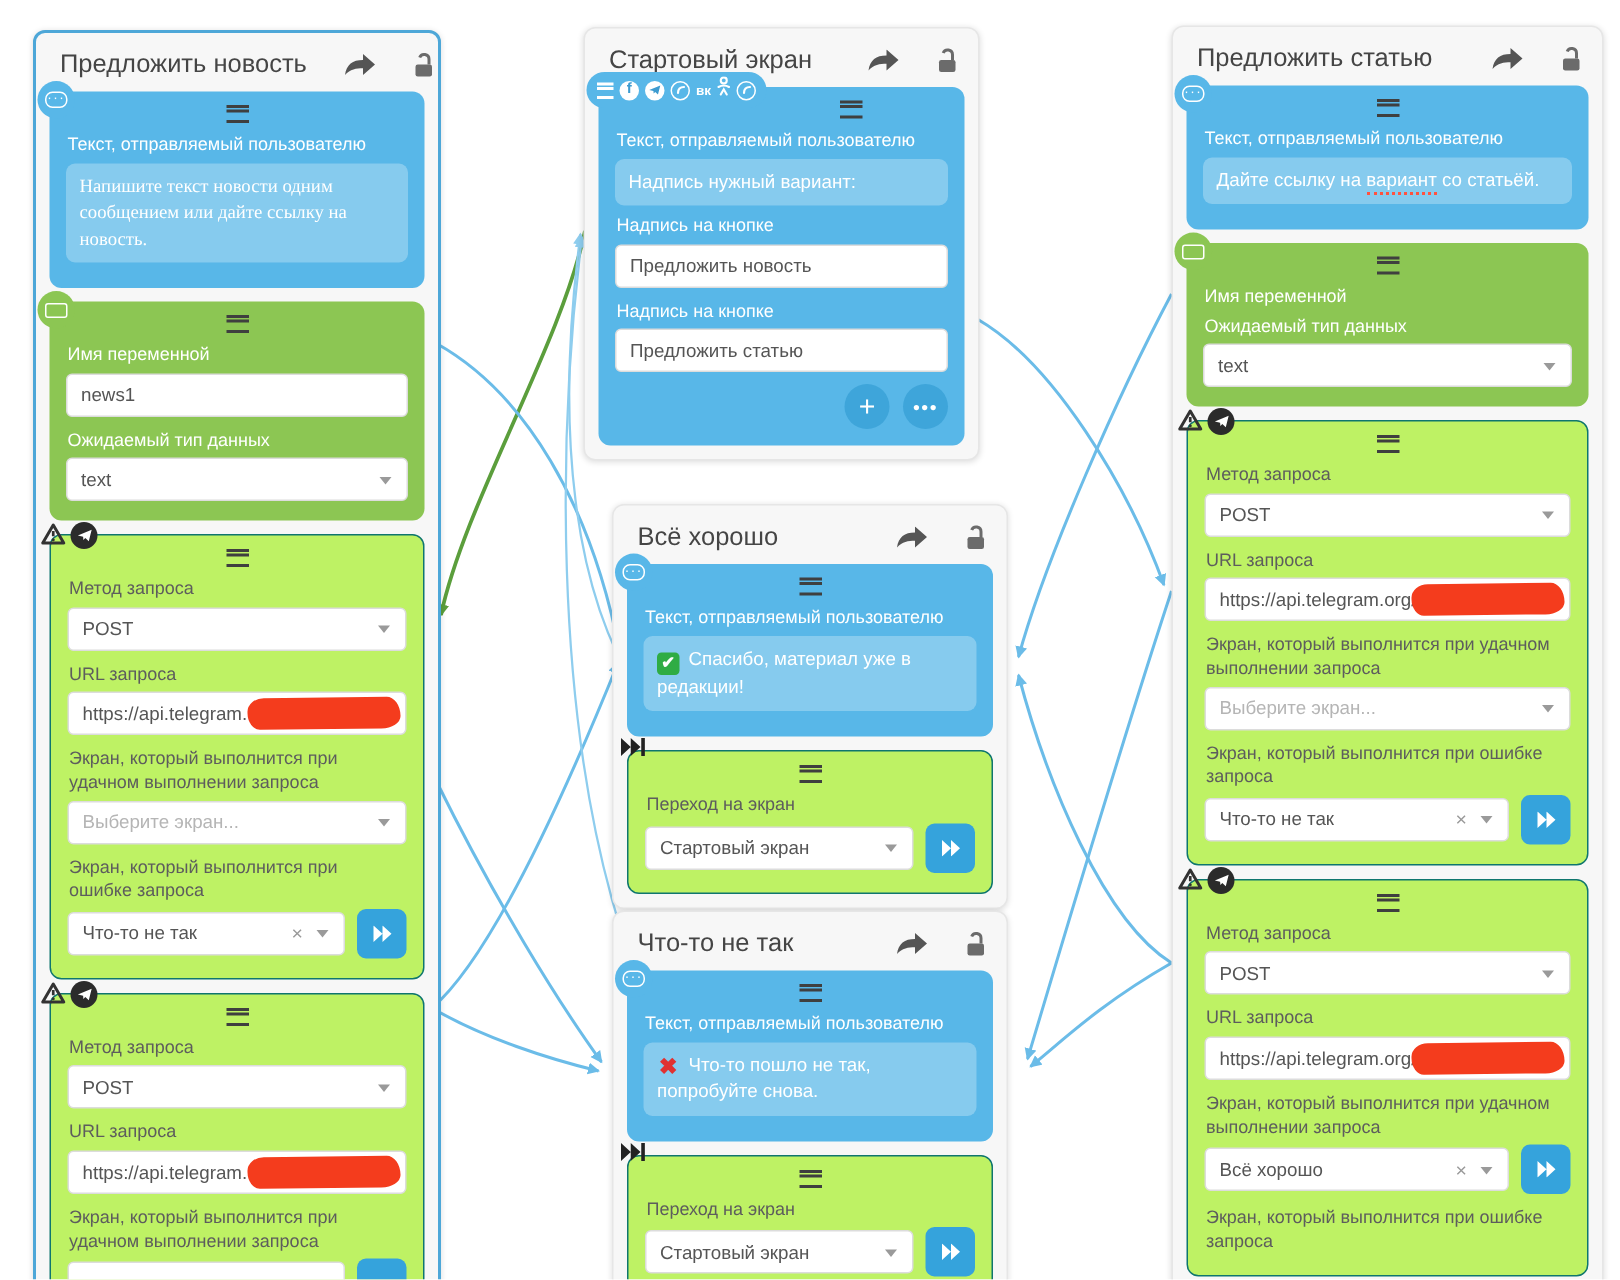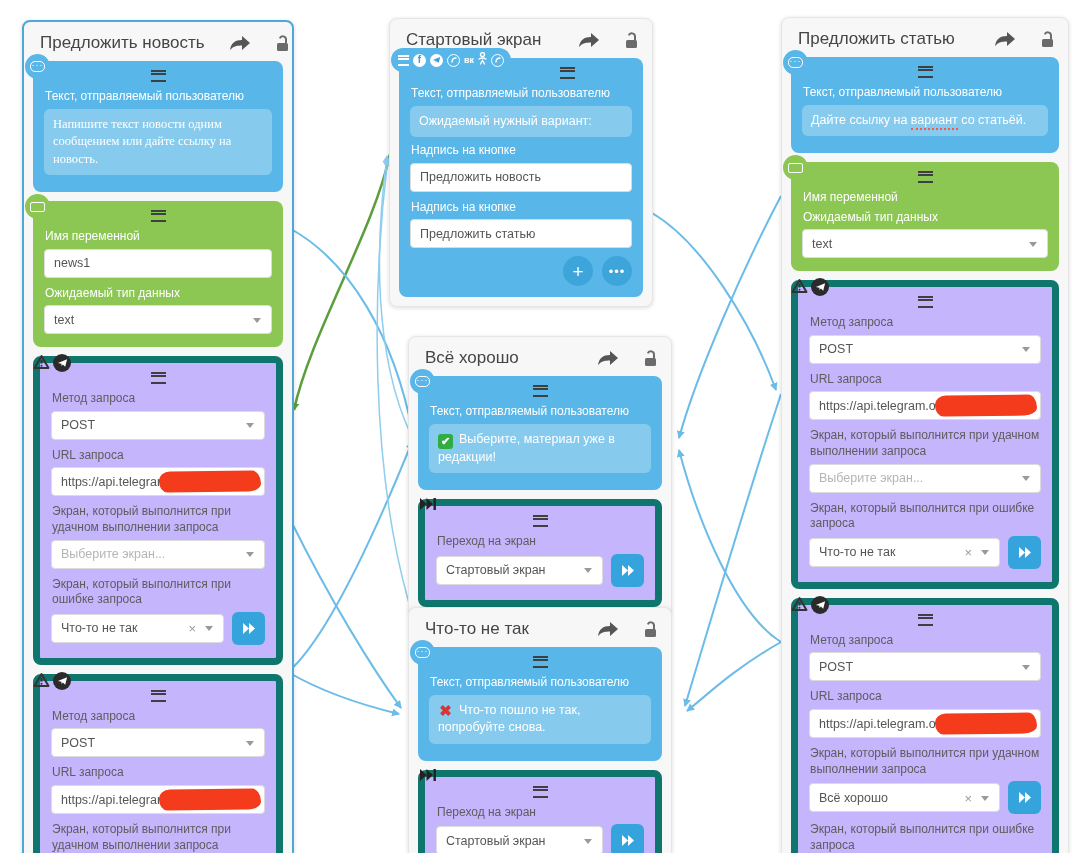--- a/index.html
+++ b/index.html
@@ -13,21 +13,21 @@
   .card{position:absolute;z-index:1;background:#f7f7f7;border:1px solid #e6e6e6;border-radius:8px;
         box-shadow:0 1px 4px rgba(0,0,0,.14);}
   .card.selected{border:2px solid #4da7d8;}
   .card-header{display:flex;align-items:center;padding:11px 14px 8px 16px;}
   .card-title{flex:1;font-size:17px;color:#454545;white-space:nowrap;}
   .hicon{margin-left:24px;display:flex;align-items:center;}
 
   .block{position:relative;margin:0 9px 9px;border-radius:8px;padding:7px 11px 11px;}
   .block-blue{background:#58b7e8;}
   .block-green{background:#8cc653;}
-  .block-gray{background:#c4b5fd;border:7px solid #0f766e;}
+  .block-gray{background:#bef264;border:1px solid #0f766e;}
   .drag{width:15px;height:8px;margin:2px auto 7px;border-top:2px solid #3f3f3f;border-bottom:2px solid #3f3f3f;position:relative;}
   .drag::after{content:"";position:absolute;left:0;right:0;top:1px;height:2px;background:#3f3f3f;}
 
   .badge{position:absolute;top:-7px;left:-8px;width:25px;height:25px;border-radius:50%;
          display:flex;align-items:center;justify-content:center;z-index:2;}
   .badge-blue{background:#58b7e8;}
   .badge-green{background:#8cc653;}
   .bubble{width:13px;height:9px;border:1.6px solid #fff;border-radius:5px;color:#fff;
           font-size:9px;line-height:6px;text-align:center;letter-spacing:1px;}
   .inputicon{width:13px;height:8px;border:1.6px solid #fff;border-radius:2px;}
@@ -264,21 +264,21 @@
               <path d="M1 7 Q4.5 5 8 7 M2.5 12 L4.5 8.5 L6.5 12" stroke="#fff" stroke-width="1.4" fill="none" stroke-linecap="round"></path>
             </svg></span>
       <span class="p-out">
             <svg width="8" height="8" viewBox="0 0 10 10">
               <path d="M2.5 7.5 Q2.5 2.5 7.5 2.5" stroke="#fff" stroke-width="1.8" fill="none" stroke-linecap="round"></path>
             </svg>
           </span>
     </div>
     <div class="drag" style="margin-left:150px;"></div>
     <div class="lbl">Текст, отправляемый пользователю</div>
-    <div class="inbox">Ожидаемый нужный вариант:</div>
+    <div class="inbox">Надпись нужный вариант:</div>
     <div class="lbl">Надпись на кнопке</div>
     <div class="field">
           <span>Предложить новость</span>
         </div>
     <div class="lbl">Надпись на кнопке</div>
     <div class="field">
           <span>Предложить статью</span>
         </div>
     <div class="circles">
       <div class="circ">+</div>
@@ -302,21 +302,21 @@
           </svg>
         </span>
   </div>
 
   <div class="block block-blue">
     <div class="badge badge-blue">
           <div class="bubble">···</div>
         </div>
     <div class="drag"></div>
     <div class="lbl">Текст, отправляемый пользователю</div>
-    <div class="inbox"><span class="em em-ok">✔</span><span>Выберите, материал уже в редакции!</span></div>
+    <div class="inbox"><span class="em em-ok">✔</span><span>Спасибо, материал уже в редакции!</span></div>
   </div>
 
   <div class="block block-gray">
     <span class="skip"><svg width="17" height="12" viewBox="0 0 17 12">
             <path d="M0 0 L6.5 6 L0 12 Z M6.5 0 L13 6 L6.5 12 Z" fill="#222"></path>
             <rect x="13.5" y="0" width="2.4" height="12" fill="#222"></rect>
           </svg></span>
     <div class="drag"></div>
     <div class="lbl">Переход на экран</div>
     <div class="row" style="margin-bottom:2px;">

